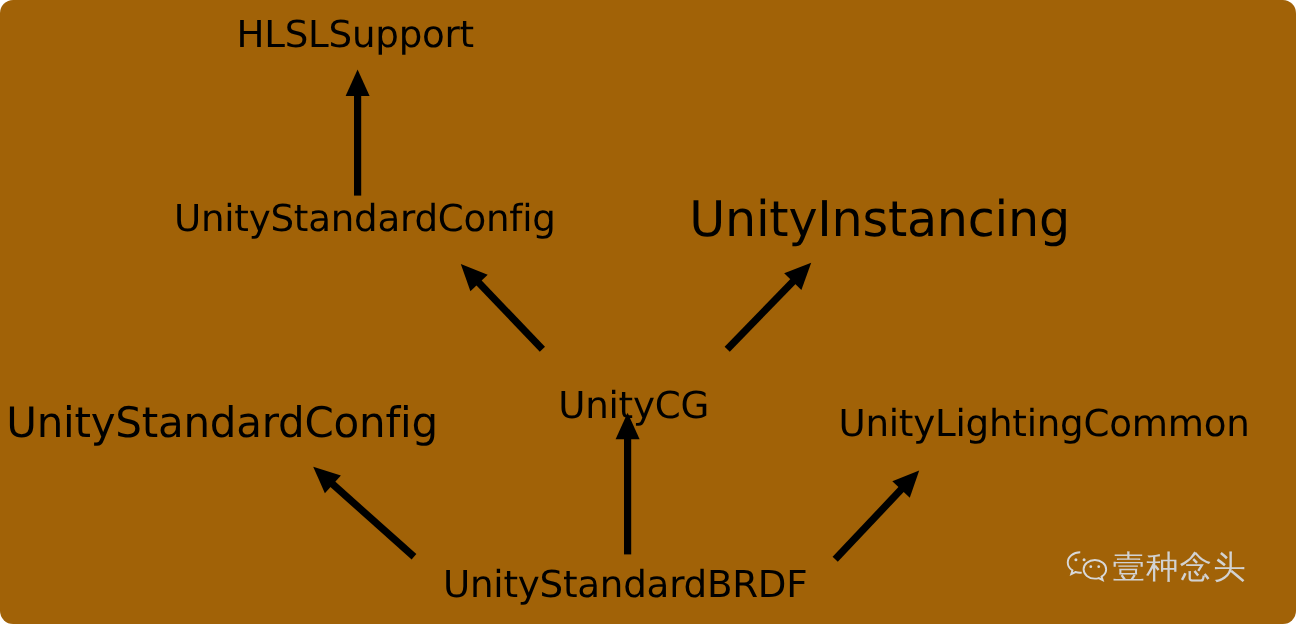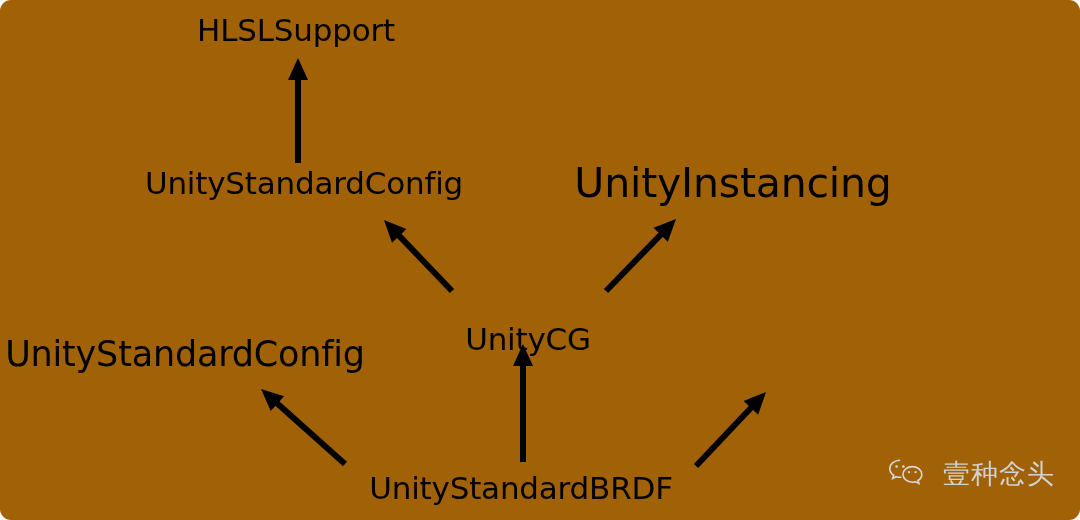--- a/index.html
+++ b/index.html
@@ -37,21 +37,21 @@
     transform: translate(-50%, -50%);
     -webkit-font-smoothing: antialiased;
   }
   
   #watermark {
     position: absolute;
     left: 888px;
     top: 458px;
     display: flex;
     align-items: center;
-    gap: 17px;
+    gap: 1px;
     opacity: 1;
     user-select: none;
   }
   #watermark .wm-label {
     font-family: "DejaVu Sans", "Liberation Sans", sans-serif;
     font-size: 27px;
     line-height: 1;
     color: #d2d2d2;
     letter-spacing: 1px;
     white-space: nowrap;
@@ -93,20 +93,21 @@
         <line x1="696" y1="466" x2="752.2560029224784" y2="406.52936833909433" stroke="#000000" stroke-width="6" stroke-linecap="butt"></line>
         <polygon points="766,392 758.1462873842734,414.85430371176454 743.616919045179,401.11030663424293" fill="#000000"></polygon>
       </g>
     </svg>
 
   <div class="node" style="left: 296px; top: 30px; font-size: 31px; color: rgb(0, 0, 0);">HLSLSupport</div>
   <div class="node" style="left: 304px; top: 183px; font-size: 31px; color: rgb(0, 0, 0);">UnityStandardConfig</div>
   <div class="node" style="left: 733px; top: 183px; font-size: 41px; color: rgb(0, 0, 0);">UnityInstancing</div>
   <div class="node" style="left: 528px; top: 339px; font-size: 31px; color: rgb(0, 0, 0);">UnityCG</div>
   <div class="node" style="left: 185px; top: 354px; font-size: 35px; color: rgb(0, 0, 0);">UnityStandardConfig</div>
+  <div class="node" style="left: 870px; top: 354px; font-size: 31px; color: rgb(0, 0, 0);">UnityLightingCommon</div>
   <div class="node" style="left: 521px; top: 488px; font-size: 31px; color: rgb(0, 0, 0); text-align: center;">UnityStandardBRDF</div>
 
   <div id="watermark">
     <svg class="wm-icon" viewBox="0 0 38 30" xmlns="http://www.w3.org/2000/svg">
       <g fill="none" stroke="#d8d8d8" stroke-width="1.6">
         <path d="M12.2 2.2C6.4 2.2 1.8 6.0 1.8 10.7c0 2.7 1.5 5.1 3.9 6.6l-1.0 3.2 3.5-1.8c1.2 0.35 2.5 0.55 3.9 0.55 0.45 0 0.9-0.02 1.35-0.07"></path>
         <path d="M24.4 8.6c-5.2 0-9.4 3.5-9.4 7.8 0 4.3 4.2 7.8 9.4 7.8 1.1 0 2.2-0.16 3.2-0.45l3.3 1.7-0.95-2.9c2.3-1.42 3.85-3.65 3.85-6.15 0-4.3-4.2-7.8-9.4-7.8z"></path>
       </g>
       <g fill="#d8d8d8">
         <circle cx="8.6" cy="8.4" r="1.25"></circle>

